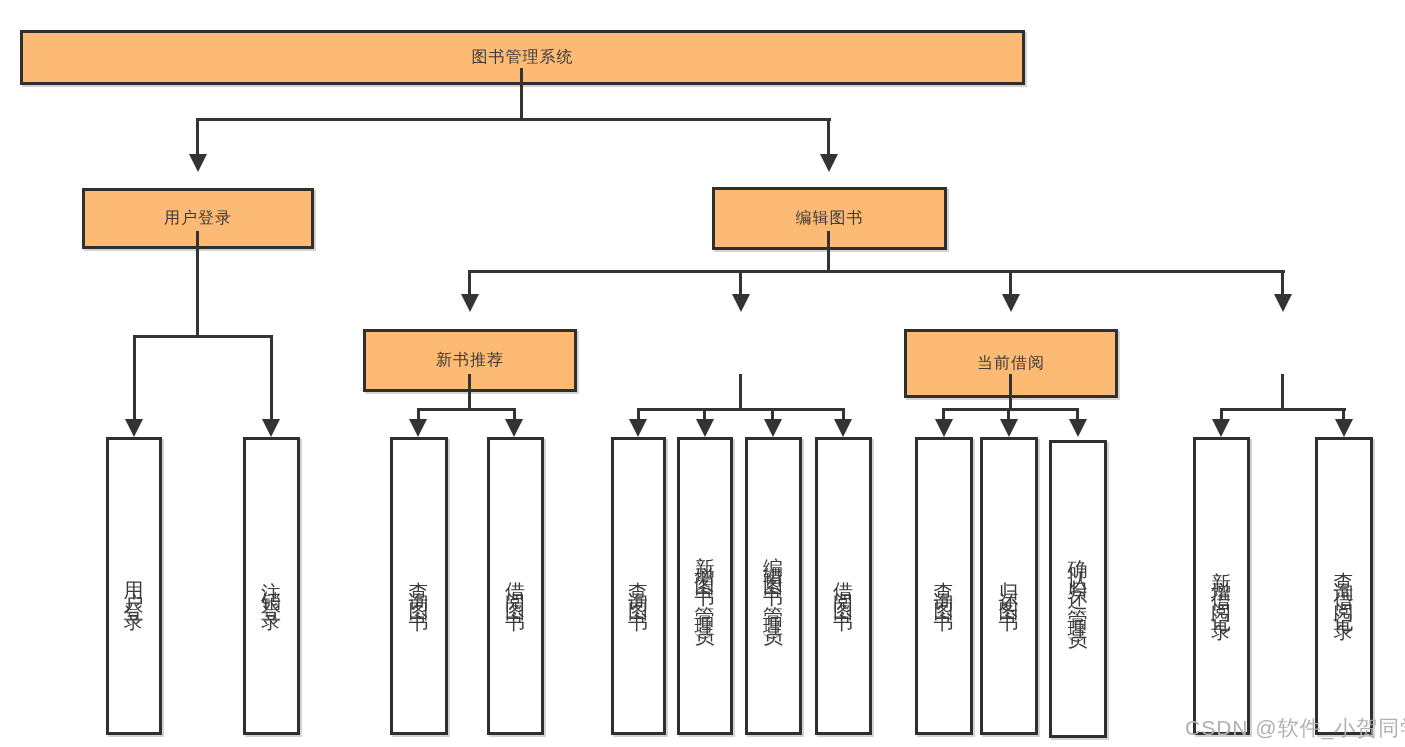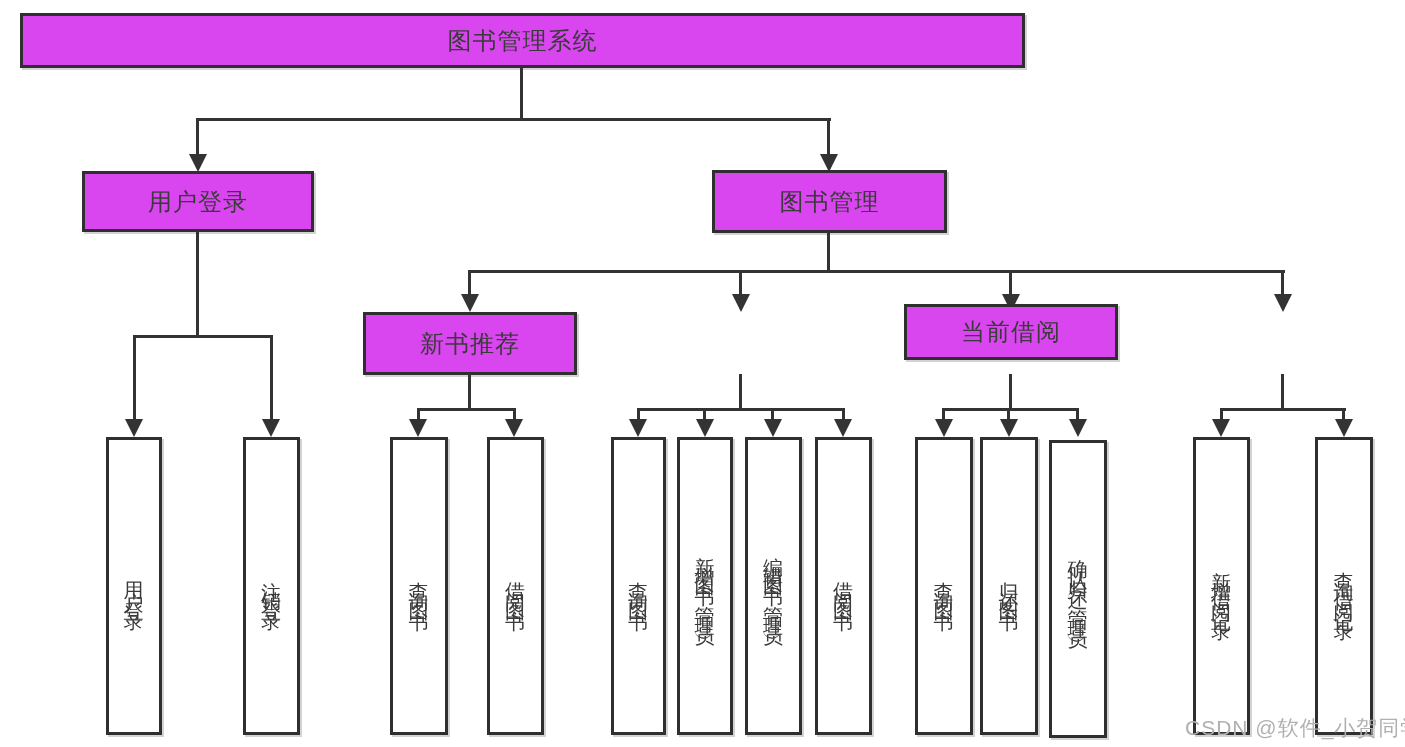--- a/index.html
+++ b/index.html
@@ -18,28 +18,29 @@
     position:relative;
     width:1405px;
     height:747px;
     background:var(--background);
     overflow:hidden;
   }
   .hbox{
     position:absolute;
     box-sizing:border-box;
     border:3px solid var(--box-border);
-    background:#d946ef;
+    background:#fdba74;
     display:flex;
     align-items:center;
     justify-content:center;
-    font-size:24px;
+    font-size:16px;
     letter-spacing:1px;
     color:var(--text);
     box-shadow:2px 2px 0 rgba(130,130,130,0.35);
+    margin-top:17px;
   }
   .vbox{
     position:absolute;
     box-sizing:border-box;
     border:3px solid var(--box-border);
     background:#ffffff;
     display:flex;
     align-items:center;
     justify-content:center;
     box-shadow:2px 2px 0 rgba(130,130,130,0.35);
@@ -80,42 +81,42 @@
   <div class="hbox" style="left:20px;top:13px;width:1005px;height:55px;">图书管理系统</div>
 
   <div class="vline" style="left:520px;top:68px;width:3px;height:53px;"></div>
   <div class="hline" style="left:196px;top:118px;width:635px;height:3px;"></div>
   <div class="stem" style="left:196px;top:118px;width:3px;height:38px;"></div>
   <div class="stem" style="left:827px;top:118px;width:3px;height:38px;"></div>
   <div class="arrow" style="left:189px;top:154px;"></div>
   <div class="arrow" style="left:820px;top:154px;"></div>
 
   <div class="hbox" style="left:82px;top:171px;width:232px;height:61px;">用户登录</div>
-  <div class="hbox" style="left:712px;top:170px;width:235px;height:63px;">图书管理</div>
+  <div class="hbox" style="left:712px;top:170px;width:235px;height:63px;">编辑图书</div>
 
   <div class="vline" style="left:196px;top:231px;width:3px;height:106px;"></div>
   <div class="hline" style="left:133px;top:335px;width:140px;height:3px;"></div>
   <div class="stem" style="left:133px;top:335px;width:3px;height:86px;"></div>
   <div class="stem" style="left:270px;top:335px;width:3px;height:86px;"></div>
   <div class="arrow" style="left:125px;top:419px;"></div>
   <div class="arrow" style="left:262px;top:419px;"></div>
 
   <div class="vline" style="left:827px;top:231px;width:3px;height:41px;"></div>
   <div class="hline" style="left:468px;top:270px;width:817px;height:3px;"></div>
   <div class="stem" style="left:468px;top:270px;width:3px;height:26px;"></div>
   <div class="stem" style="left:739px;top:270px;width:3px;height:26px;"></div>
   <div class="stem" style="left:1009px;top:270px;width:3px;height:26px;"></div>
   <div class="stem" style="left:1281px;top:270px;width:3px;height:26px;"></div>
   <div class="arrow" style="left:461px;top:294px;"></div>
   <div class="arrow" style="left:732px;top:294px;"></div>
   <div class="arrow" style="left:1002px;top:294px;"></div>
   <div class="arrow" style="left:1274px;top:294px;"></div>
 
   <div class="hbox" style="left:363px;top:312px;width:214px;height:63px;">新书推荐</div>
-  <div class="hbox" style="left:904px;top:304px;width:214px;height:56px;">当前借阅</div>
+  <div class="hbox" style="left:904px;top:312px;width:214px;height:69px;">当前借阅</div>
 
   <div class="vline" style="left:468px;top:374px;width:3px;height:36px;"></div>
   <div class="hline" style="left:417px;top:408px;width:99px;height:3px;"></div>
   <div class="stem" style="left:417px;top:408px;width:3px;height:13px;"></div>
   <div class="stem" style="left:513px;top:408px;width:3px;height:13px;"></div>
   <div class="arrow" style="left:409px;top:419px;"></div>
   <div class="arrow" style="left:505px;top:419px;"></div>
 
   <div class="vline" style="left:739px;top:374px;width:3px;height:36px;"></div>
   <div class="hline" style="left:637px;top:408px;width:208px;height:3px;"></div>

